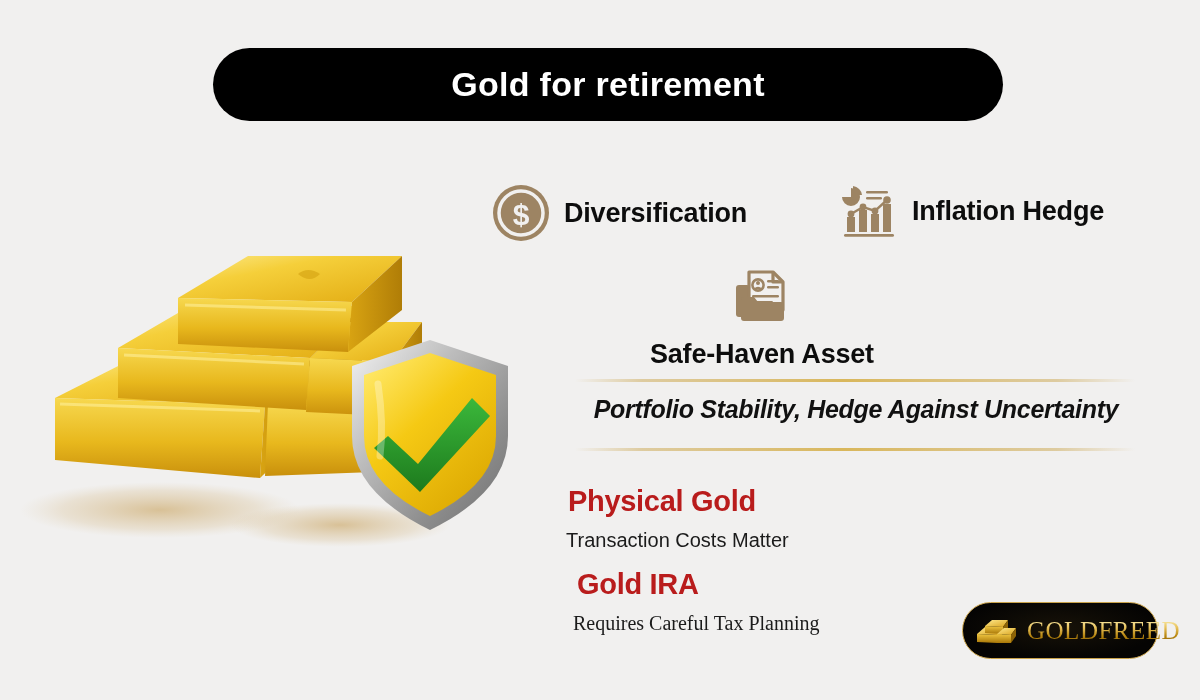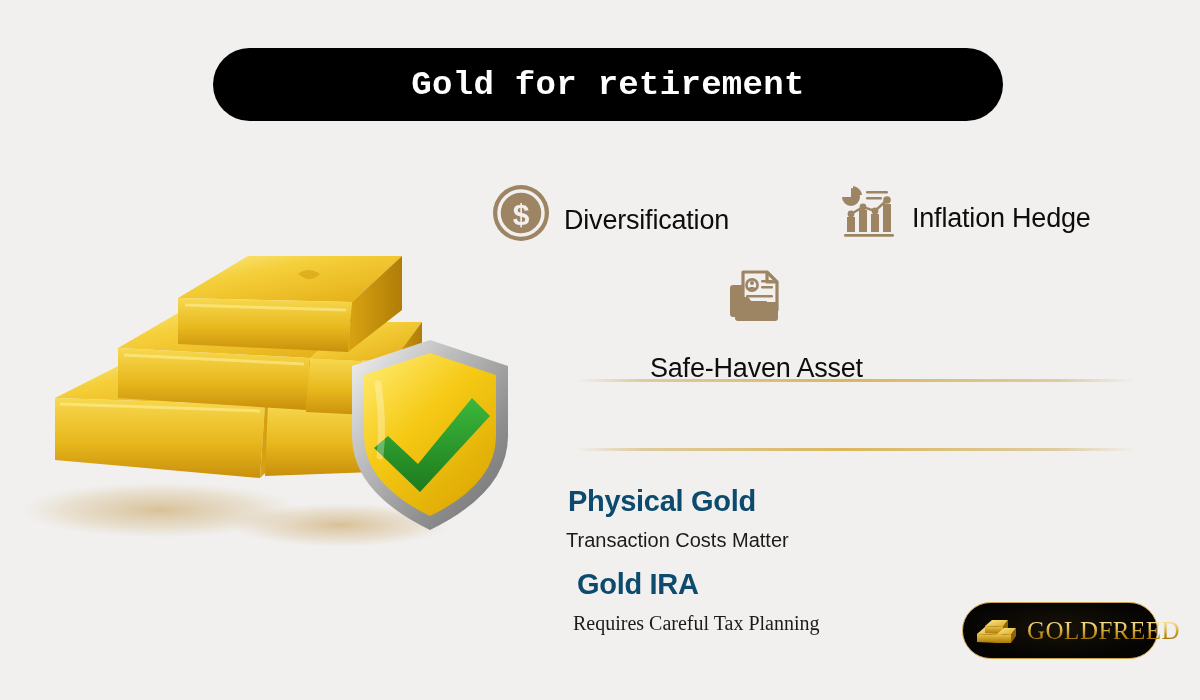--- a/index.html
+++ b/index.html
@@ -13,29 +13,28 @@
   .canvas{position:relative;width:1200px;height:700px;}
 
   
   .title-pill{
     position:absolute;left:213px;top:48px;width:790px;height:73px;
     background:#000;border-radius:40px;
     display:flex;align-items:center;justify-content:center;
   }
   .title-text{
     color:#fff;font-size:34px;font-weight:bold;letter-spacing:.3px;
-    font-family:Liberation Mono, monospace;
+    font-family:Liberation Sans, sans-serif;
   }
 
   
   .feature{position:absolute;display:flex;align-items:center;gap:14px;}
   .feature-label{
-    font-size:27px;font-weight:normal;color:#0d0d0d;letter-spacing:-.2px;
+    font-size:27px;font-weight:bold;color:#0d0d0d;letter-spacing:-.2px;
     white-space:nowrap;
-    margin-top:14px;
   }
   #feat-diversification{left:492px;top:184px;}
   #feat-inflation{left:840px;top:182px;}
   #feat-safehaven{left:650px;top:267px;flex-direction:column;}
 
   .icon-box{width:58px;height:58px;display:block;flex:0 0 auto;}
 
   
   .divider{
     position:absolute;left:575px;width:560px;height:3px;
@@ -51,21 +50,21 @@
 
   .tagline{
     position:absolute;left:575px;top:395px;width:562px;
     text-align:center;
     font-size:25px;font-weight:bold;font-style:italic;color:#111;
     letter-spacing:-.3px;white-space:nowrap;
   }
 
   
   .detail-head{
-    position:absolute;font-size:29px;font-weight:bold;color:#0c4a6e;
+    position:absolute;font-size:29px;font-weight:bold;color:#b91c1c;
     letter-spacing:-.3px;white-space:nowrap;
   }
   .detail-sub{
     position:absolute;font-size:20px;font-weight:400;color:#1b1b1b;
     letter-spacing:0px;white-space:nowrap;
   }
   #head-physical{left:568px;top:485px;}
   #sub-physical{left:566px;top:529px;}
   #head-ira{left:577px;top:568px;}
   #sub-ira{left:573px;top:612px;font-family:Liberation Serif, serif;}
@@ -236,20 +235,21 @@
         <rect x="34" y="19" width="12" height="2.4" rx="1.2" fill="#9d8463"></rect>
         <rect x="19" y="28" width="27" height="2.4" rx="1.2" fill="#9d8463"></rect>
         <rect x="19" y="34" width="21" height="2.4" rx="1.2" fill="#9d8463"></rect>
         <path d="M8 30 h13 l4 5 h23 a3 3 0 0 1 3 3 v13 a3 3 0 0 1 -3 3 h-37 a3 3 0 0 1 -3 -3 v-18 a3 3 0 0 1 3 -3 Z" fill="#9d8463"></path>
       </svg>
     </span>
     <span class="feature-label">Safe-Haven Asset</span>
   </div>
 
   <div class="divider" id="divider-top"></div>
+  <div class="tagline">Portfolio Stability, Hedge Against Uncertainty</div>
   <div class="divider" id="divider-bottom"></div>
 
   <div class="detail-head" id="head-physical">Physical Gold</div>
   <div class="detail-sub" id="sub-physical">Transaction Costs Matter</div>
   <div class="detail-head" id="head-ira">Gold IRA</div>
   <div class="detail-sub" id="sub-ira">Requires Careful Tax Planning</div>
 
   <div class="logo-pill">
     <span class="logo-mark">
       <svg viewBox="0 0 46 34" width="46" height="34">

